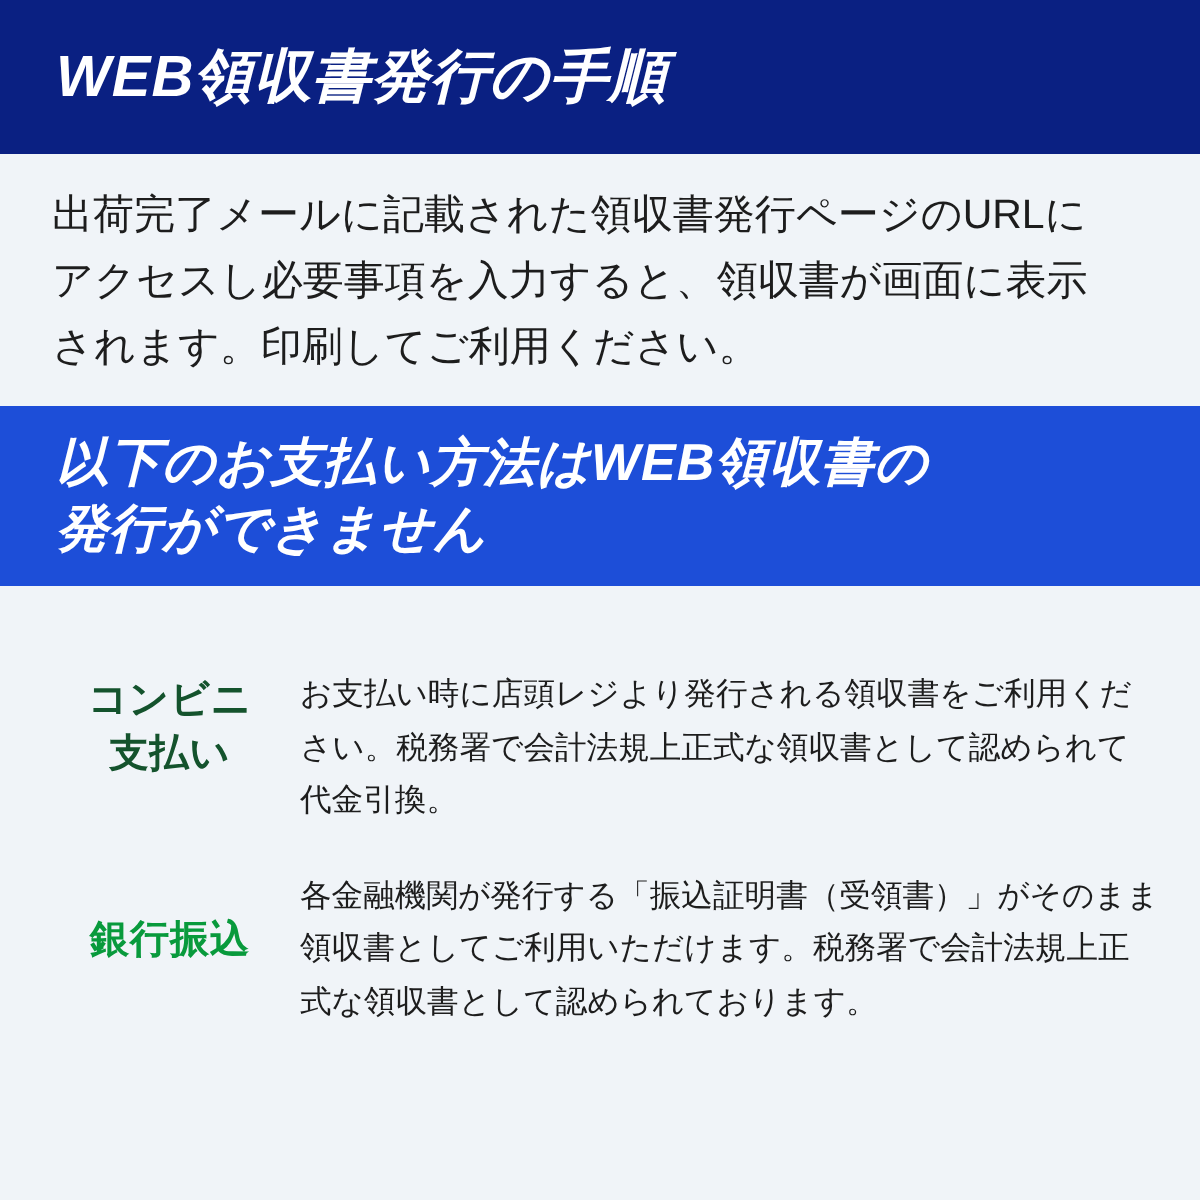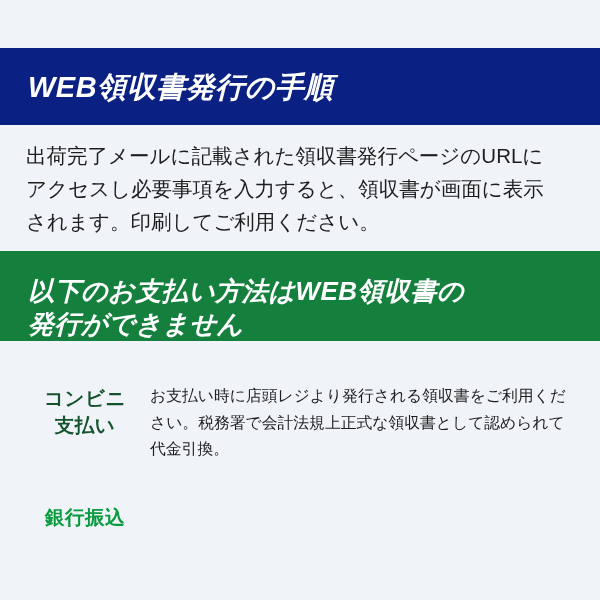--- a/index.html
+++ b/index.html
@@ -14,21 +14,20 @@
     background: #f0f4f8;
     font-family: "Liberation Sans", "DejaVu Sans", sans-serif;
     -webkit-font-smoothing: antialiased;
   }
   .page {
     position: relative;
     width: 600px;
     height: 468px;
     background: #f0f4f8;
     box-sizing: border-box;
-    margin-top: 48px;
   }
 
   
   .banner {
     background: #0a2082;
     width: 100%;
     box-sizing: border-box;
     display: flex;
     align-items: center;
   }
@@ -125,37 +124,40 @@
   <div class="banner" id="banner-primary" style="background: rgb(10, 32, 130);">
     <div class="banner-title">WEB領収書発行の手順</div>
   </div>
 
   <div class="intro">
     <div class="intro-text">出荷完了メールに記載された領収書発行ページのURLに
 アクセスし必要事項を入力すると、領収書が画面に表示
 されます。印刷してご利用ください。</div>
   </div>
 
-  <div class="banner" id="banner-secondary" style="background: #15803d; align-items: flex-end;">
+  <div class="banner" id="banner-secondary" style="background: #1d4ed8;">
     <div class="banner-title">以下のお支払い方法はWEB領収書の
 発行ができません</div>
   </div>
 
   <div class="methods">
 
     <div class="method-row">
     </div>
 
     <div class="method-row two-line">
       <div class="method-label" style="color: #14532d;">コンビニ
 支払い</div>
       <div class="method-desc">お支払い時に店頭レジより発行される領収書をご利用くだ
 さい。税務署で会計法規上正式な領収書として認められて
 代金引換。</div>
     </div>
 
     <div class="method-row">
       <div class="method-label" style="color: rgb(8, 154, 60); font-family: Liberation Mono, monospace;">銀行振込</div>
+      <div class="method-desc">各金融機関が発行する「振込証明書（受領書）」がそのまま
+領収書としてご利用いただけます。税務署で会計法規上正
+式な領収書として認められております。</div>
     </div>
 
   </div>
 
 </div>
 
 </body></html>

